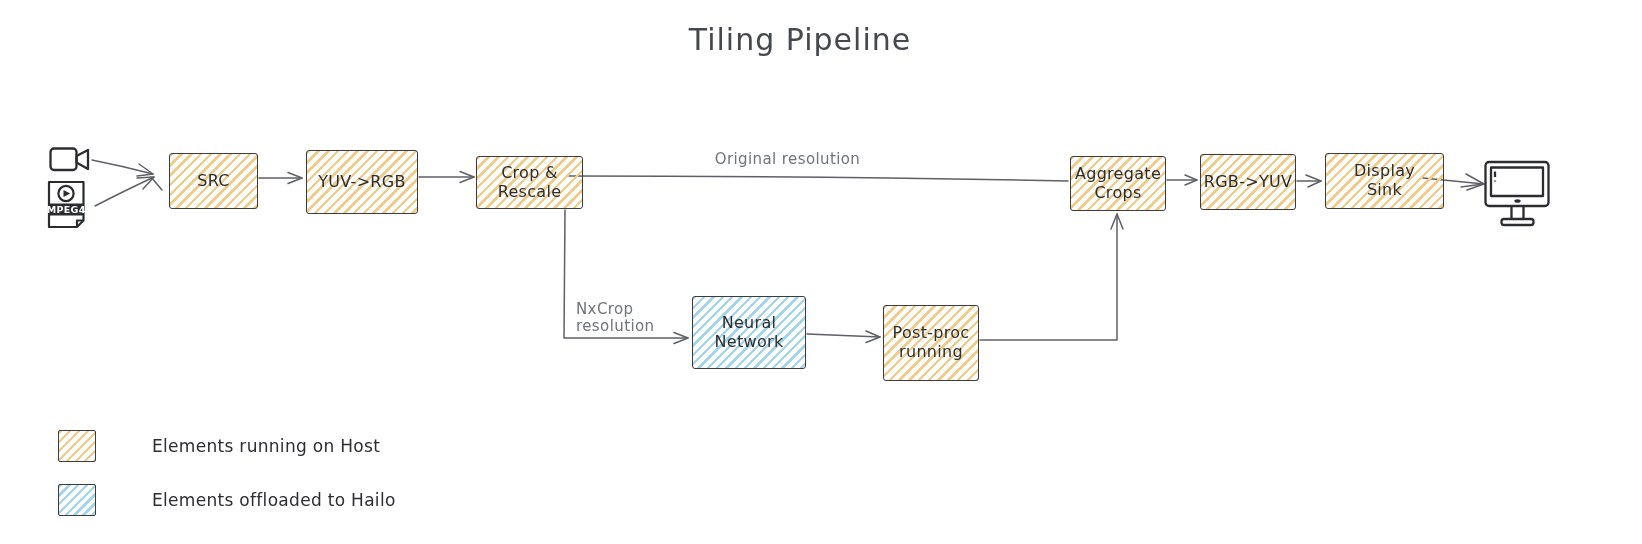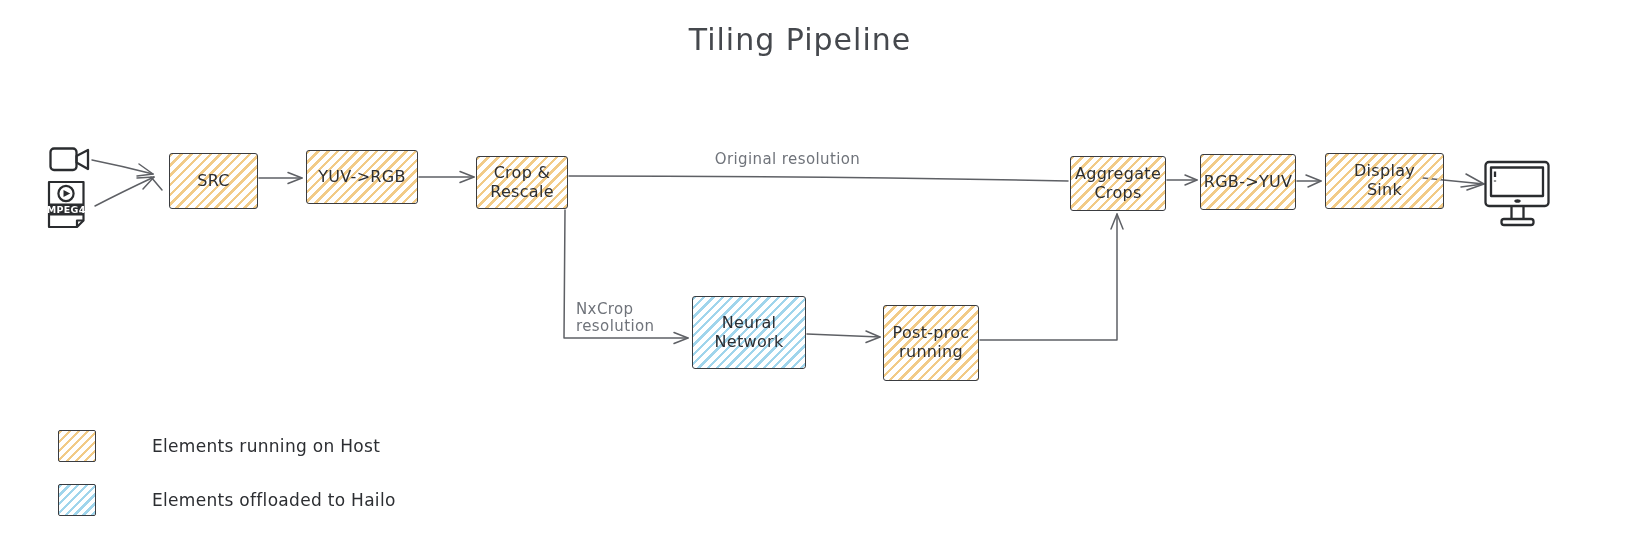--- a/index.html
+++ b/index.html
@@ -21,22 +21,22 @@
     border:1.8px solid var(--border); border-radius:3px;
     display:flex; align-items:center; justify-content:center;
     text-align:center; color:var(--text);
     font-size:16px; line-height:1.18; letter-spacing:.3px;
     white-space:pre-line;
   }
   .node.host  { background-image:repeating-linear-gradient(135deg, var(--host-fill) 0px, var(--host-fill) 2.5px, rgba(0,0,0,0) 2.5px, rgba(0,0,0,0) 6.9px); }
   .node.hailo { background-image:repeating-linear-gradient(135deg, var(--hailo-fill) 0px, var(--hailo-fill) 2.5px, rgba(0,0,0,0) 2.5px, rgba(0,0,0,0) 6.6px); }
 
   .n-src        { left:169px;  top:153px; width:89px;  height:56px; }
-  .n-yuv2rgb    { left:306px;  top:150px; width:112px; height:54px; }
-  .n-crop       { left:476px;  top:156px; width:92px;  height:53px;text-align:center; }
+  .n-yuv2rgb    { left:306px;  top:150px; width:112px; height:64px; }
+  .n-crop       { left:476px;  top:156px; width:107px;  height:53px;text-align:center; }
   .n-nn         { left:692px;  top:296px; width:114px; height:73px; }
   .n-postproc   { left:883px;  top:305px; width:96px;  height:76px; }
   .n-aggregate  { left:1070px; top:156px; width:96px;  height:55px; }
   .n-rgb2yuv    { left:1200px; top:154px; width:96px;  height:56px; }
   .n-display    { left:1325px; top:153px; width:119px;  height:56px; }
 
   
   .edge-label {
     position:absolute; color:var(--label); font-size:15px;
     letter-spacing:.4px; white-space:pre-line; line-height:1.15;

